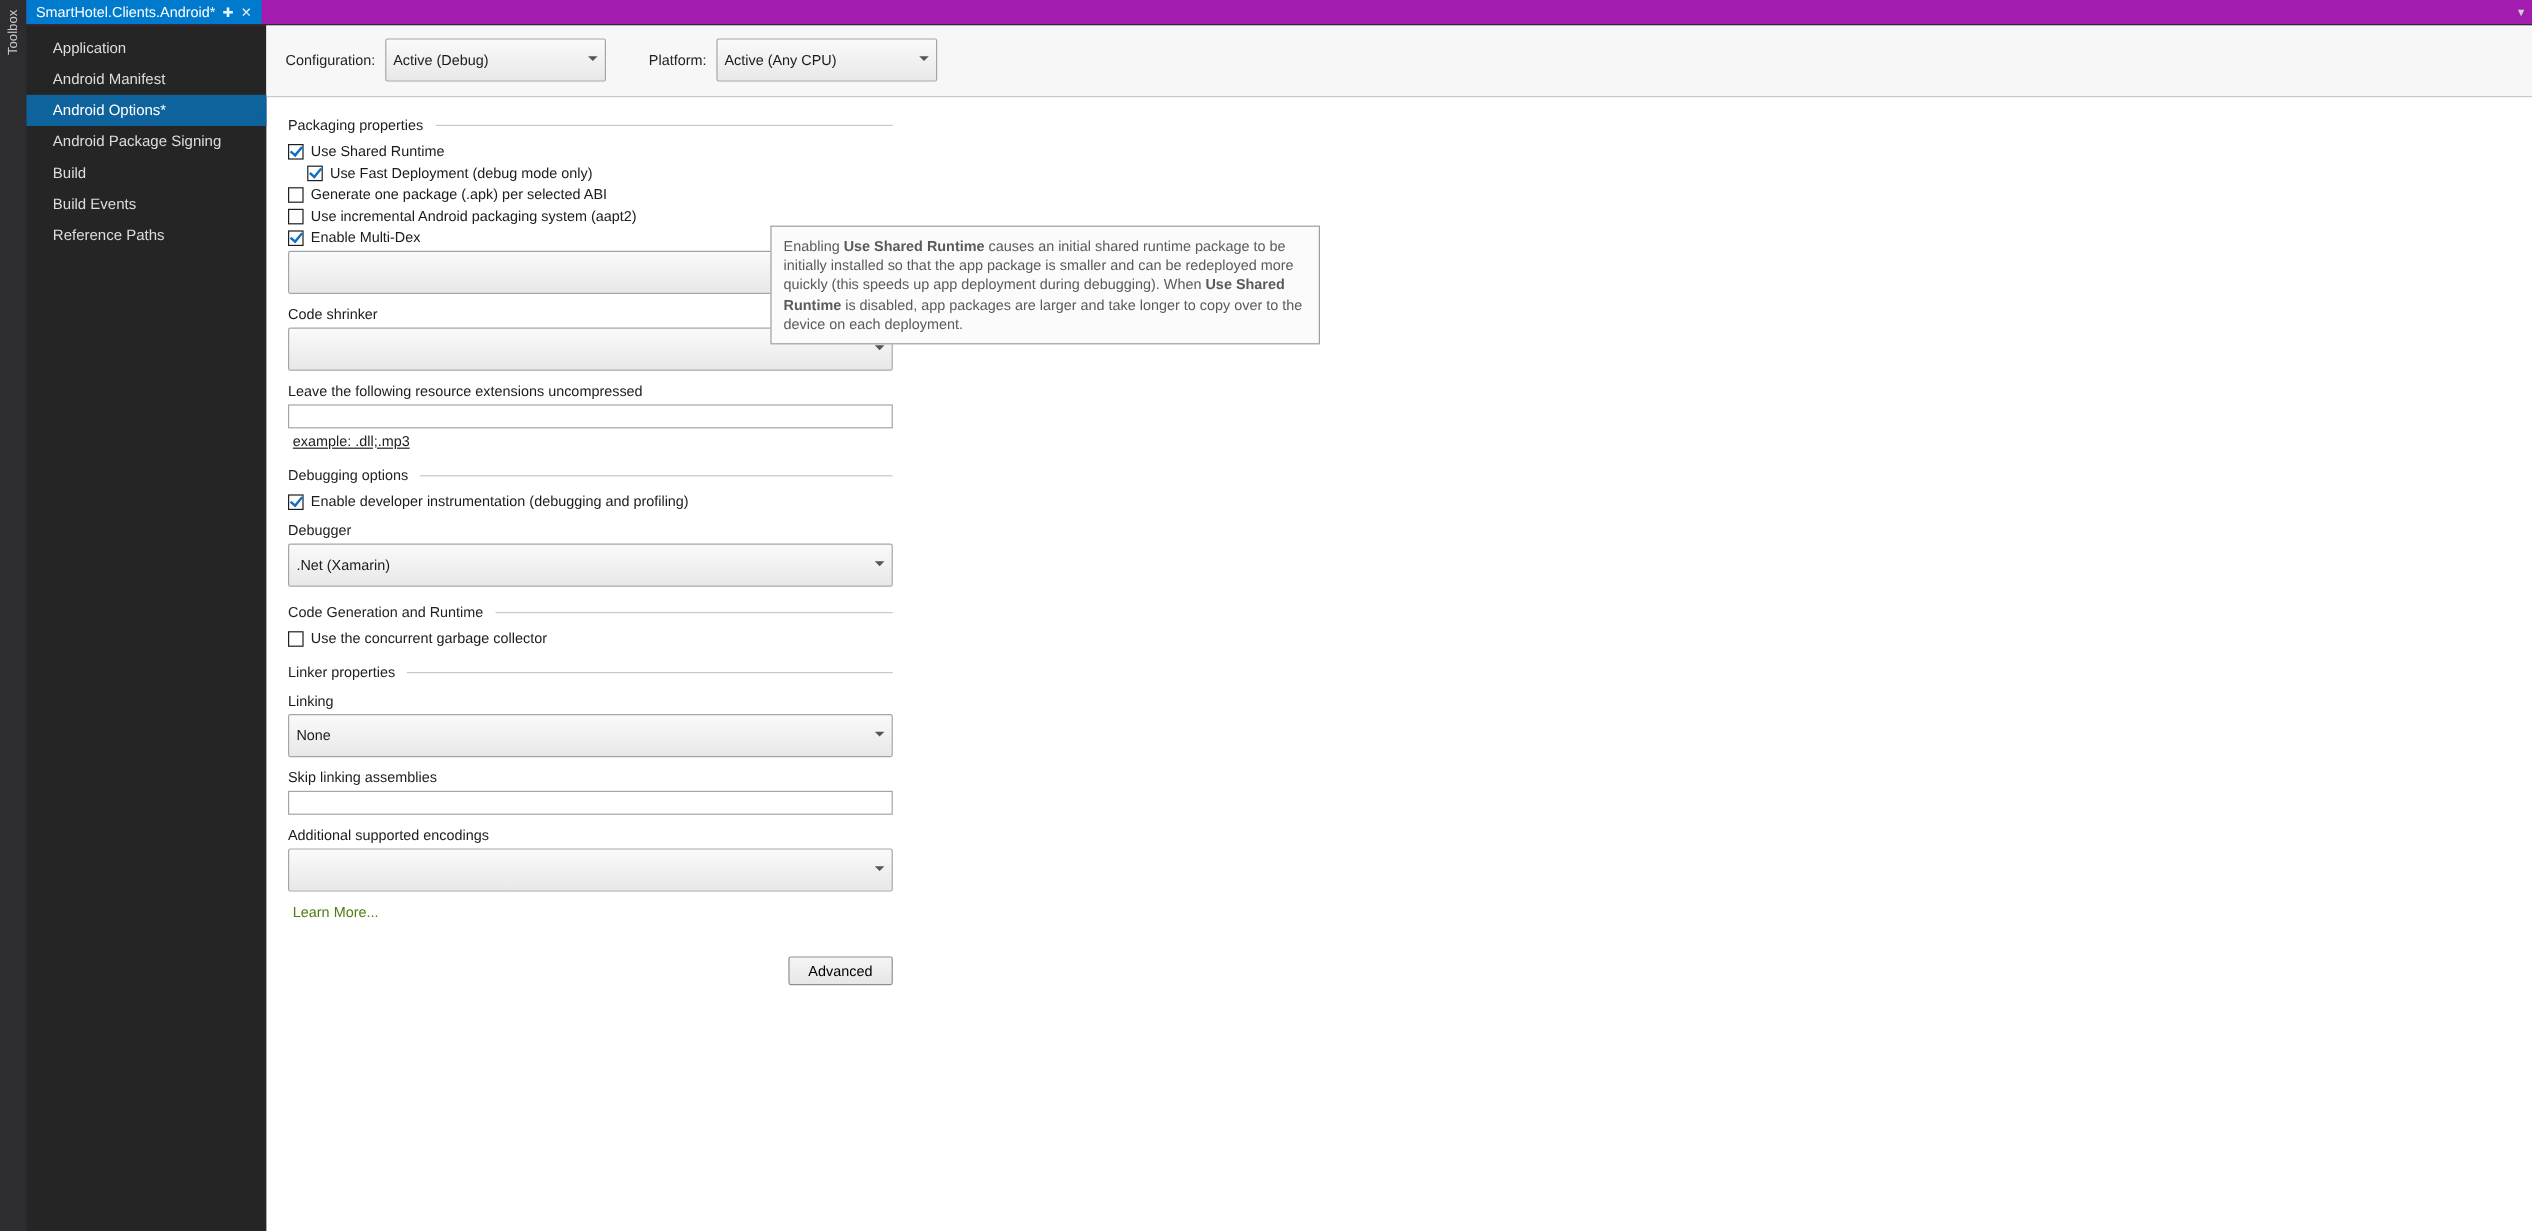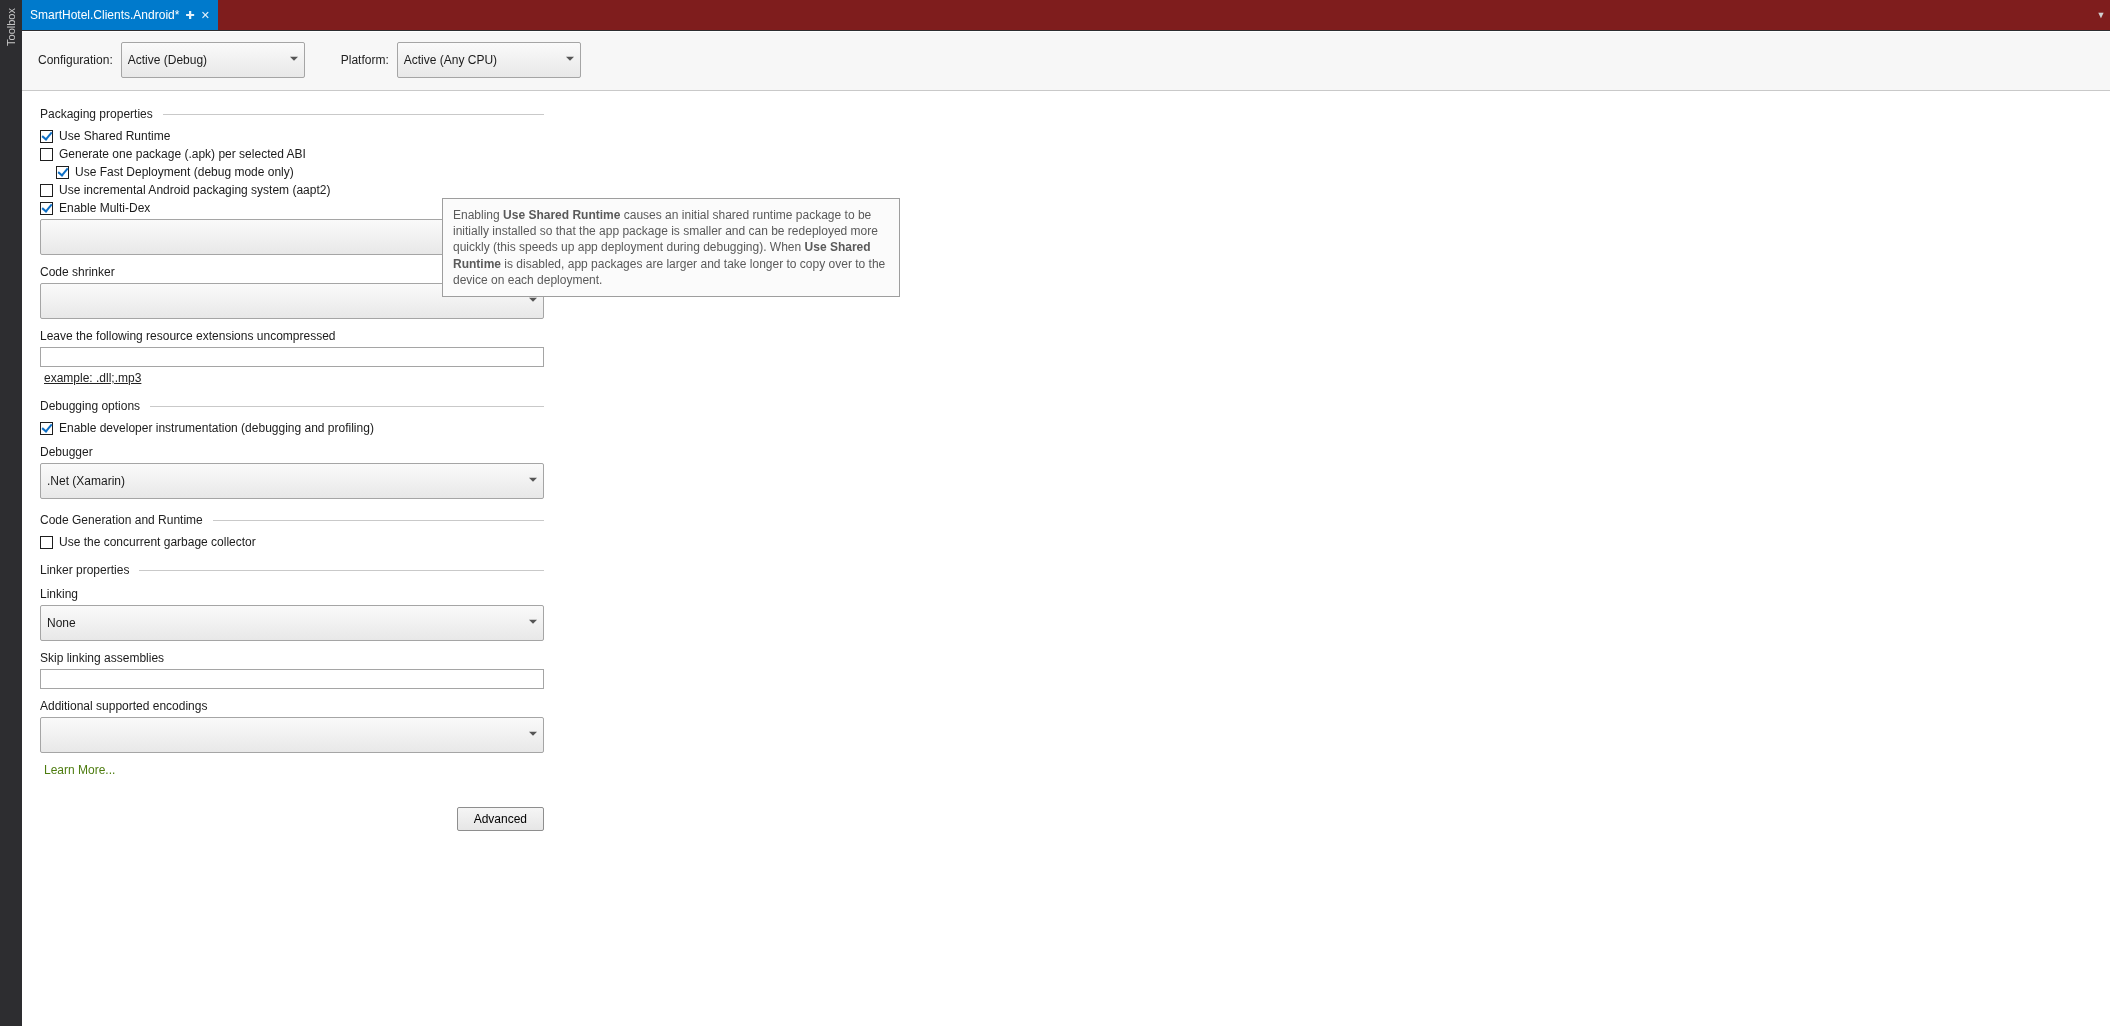--- a/index.html
+++ b/index.html
@@ -23,22 +23,22 @@
     margin-top: 2px;
     user-select: none;
     color: #c7c7c7;
   }
 
   
   .main-col { flex: 1; display: flex; flex-direction: column; min-width: 0; }
 
   
   .tabbar {
-    height: 31px;
-    background: #7f1d1d;
+    height: 21px;
+    background: #a21caf;
     border-bottom: 1px solid #2d2d30;
     display: flex;
     align-items: stretch;
     position: relative;
   }
   .tab {
     display: flex;
     align-items: center;
     gap: 6px;
     padding: 0 8px;
@@ -246,20 +246,29 @@
     <div class="tab">
       <span>SmartHotel.Clients.Android*</span>
       <span class="glyph">✚</span>
       <span class="glyph">✕</span>
     </div>
     <div class="dropdown-arrow">▼</div>
   </div>
 
   <div class="body-row">
 
+    <div class="sidebar">
+      <div class="side-item">Application</div>
+      <div class="side-item">Android Manifest</div>
+      <div class="side-item selected">Android Options*</div>
+      <div class="side-item">Android Package Signing</div>
+      <div class="side-item">Build</div>
+      <div class="side-item">Build Events</div>
+      <div class="side-item">Reference Paths</div>
+    </div>
 
     <div class="content">
 
       <div class="config-row">
         <span class="lbl">Configuration:</span>
         <div class="combo config">
           <span>Active (Debug)</span>
         </div>
         <span class="plat-spacer"></span>
         <span class="lbl">Platform:</span>
@@ -273,27 +282,27 @@
         
         <div class="section-title first section-title-wrap">
           <span>Packaging properties</span>
           <span class="rule"></span>
         </div>
 
         <div class="chk-row">
           <span class="chk checked"></span>
           <span>Use Shared Runtime</span>
         </div>
-        <div class="chk-row">
-          <span class="chk"></span>
-          <span>Generate one package (.apk) per selected ABI</span>
-        </div>
         <div class="chk-row indent1">
           <span class="chk checked"></span>
           <span>Use Fast Deployment (debug mode only)</span>
+        </div>
+        <div class="chk-row">
+          <span class="chk"></span>
+          <span>Generate one package (.apk) per selected ABI</span>
         </div>
         <div class="chk-row">
           <span class="chk"></span>
           <span>Use incremental Android packaging system (aapt2)</span>
         </div>
         <div class="chk-row">
           <span class="chk checked"></span>
           <span>Enable Multi-Dex</span>
         </div>
 

